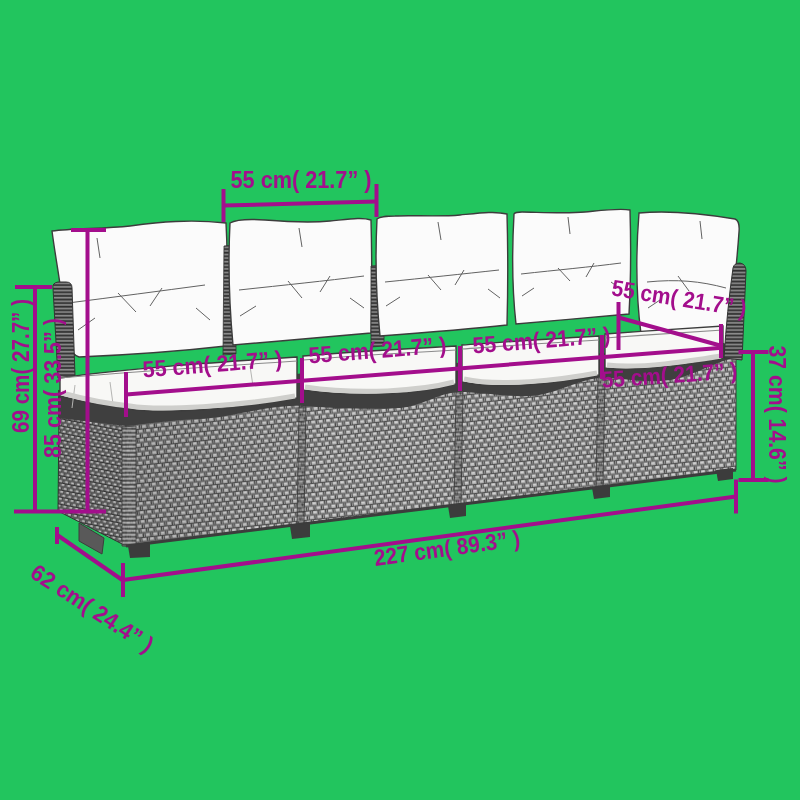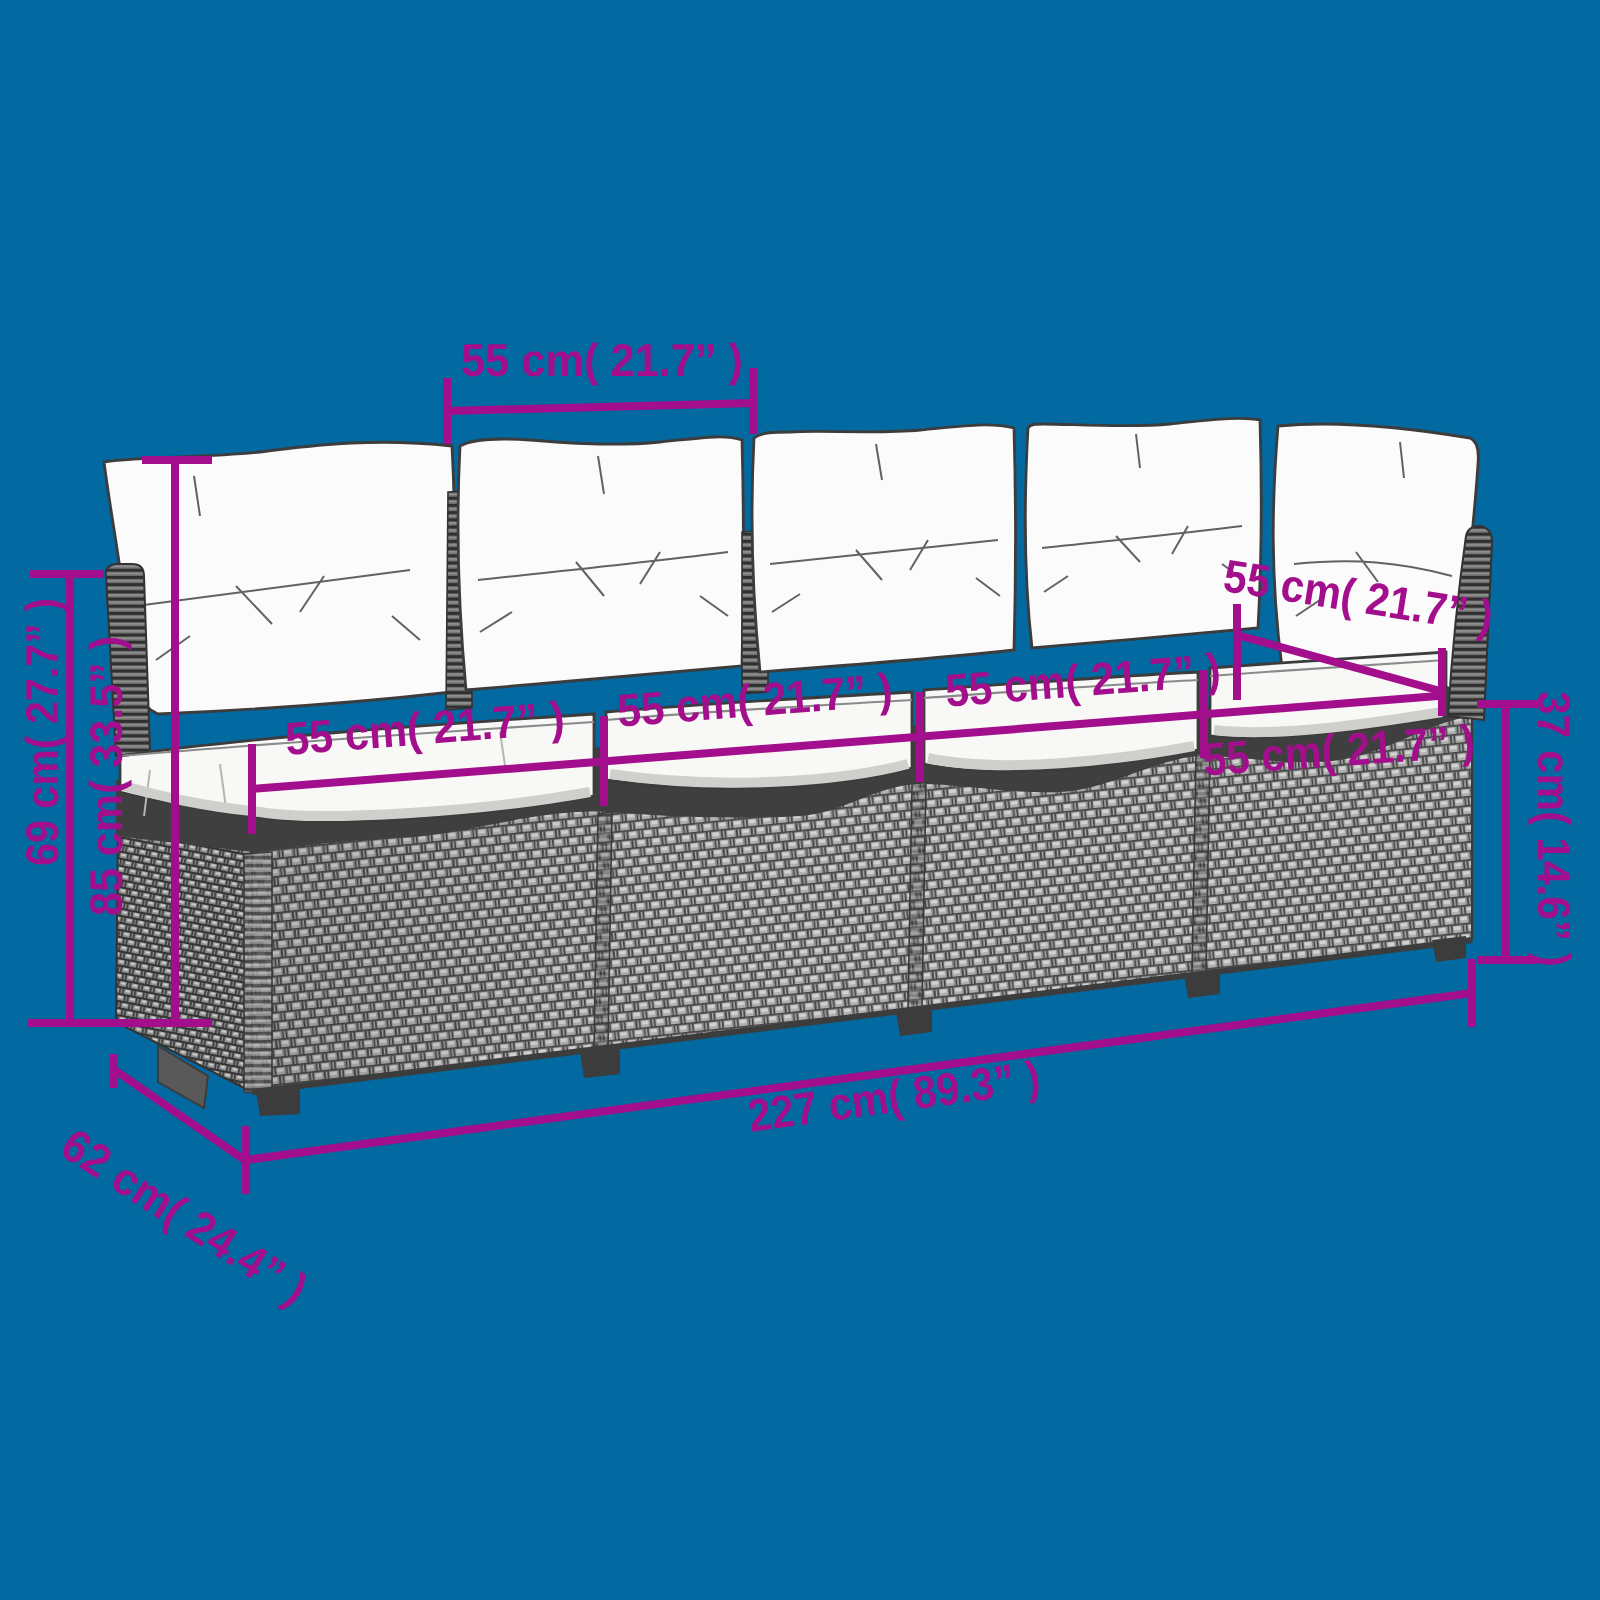--- a/index.html
+++ b/index.html
@@ -1,16 +1,16 @@
 <!DOCTYPE html>
 <html><head>
 <meta charset="utf-8">
 <style>
   html,body{margin:0;padding:0;background:#ffffff;}
-  .wrap{width:800px;height:800px;position:relative;overflow:hidden;background:#0369a1;text-align:center;}
+  .wrap{width:800px;height:800px;position:relative;overflow:hidden;background:#22c55e;text-align:center;}
   text{font-family:"Liberation Sans",sans-serif;font-weight:bold;fill:#a30e8c;}
 </style>
 </head>
 <body>
 <div class="wrap">
 <svg width="800" height="800" viewBox="0 0 800 800" xmlns="http://www.w3.org/2000/svg">
 <defs>
   <pattern id="pw" width="7.5" height="9" patternUnits="userSpaceOnUse" patternTransform="rotate(-6)">
     <rect width="7.5" height="9" fill="#adadad"></rect>
     <rect x="0" y="0" width="7.5" height="0.9" fill="#454545"></rect>

